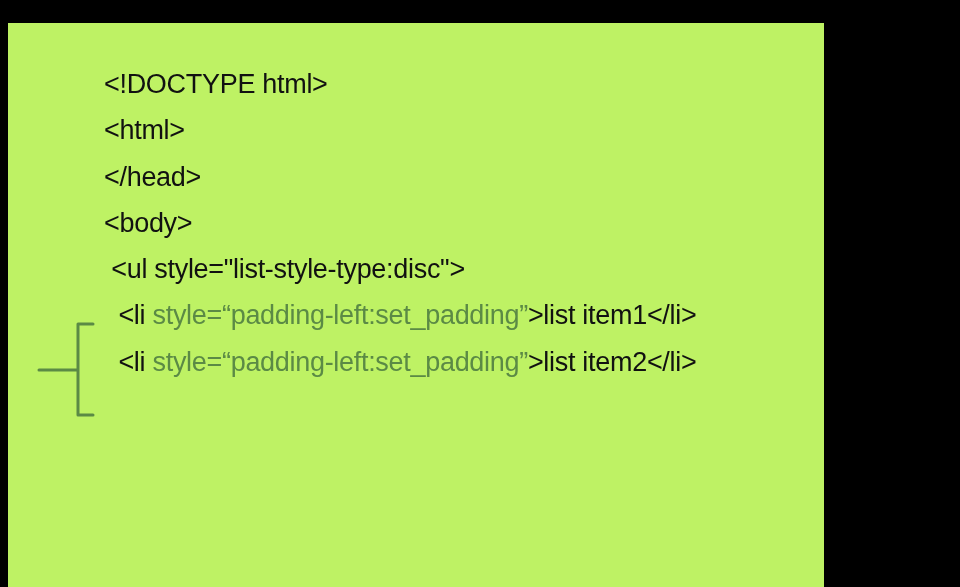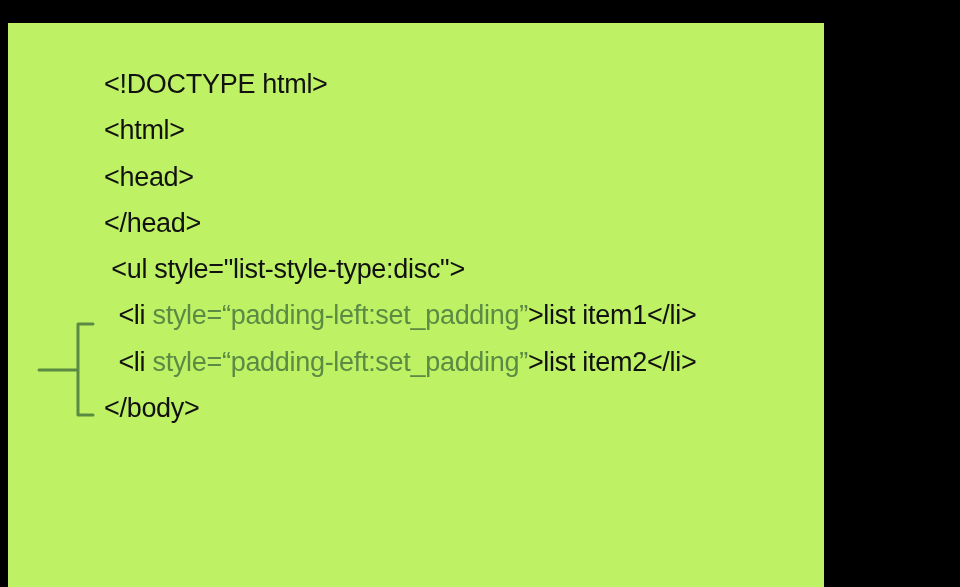--- a/index.html
+++ b/index.html
@@ -26,20 +26,19 @@
 <body>
 
 <div class="card">
   <svg class="bracket" viewBox="0 0 100 587">
     <path d="M85 301 L70 301 L70 392 L85 392 M70 347 L31 347" stroke="#5b8a45" stroke-width="3" fill="none" stroke-linecap="round" stroke-linejoin="round"></path>
   </svg>
 
   <div class="code">
     <div class="line">&lt;!DOCTYPE html&gt;</div>
     <div class="line">&lt;html&gt;</div>
-    <div class="line">&lt;head&gt;</div>
     <div class="line">&lt;/head&gt;</div>
+    <div class="line">&lt;body&gt;</div>
     <div class="line"> &lt;ul style="list-style-type:disc"&gt;</div>
     <div class="line"><span>  &lt;li </span><span class="green">style=“padding-left:set_padding”</span><span>&gt;list item1&lt;/li&gt;</span></div>
     <div class="line"><span>  &lt;li </span><span class="green">style=“padding-left:set_padding”</span><span>&gt;list item2&lt;/li&gt;</span></div>
-    <div class="line">&lt;/body&gt;</div>
   </div>
 </div>
 
 </body></html>

